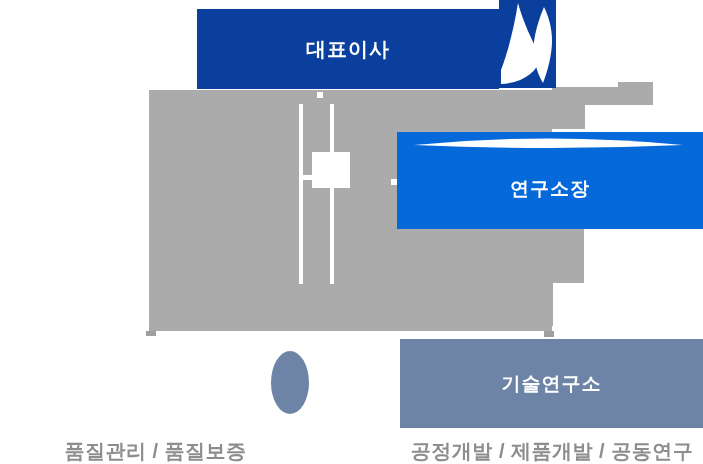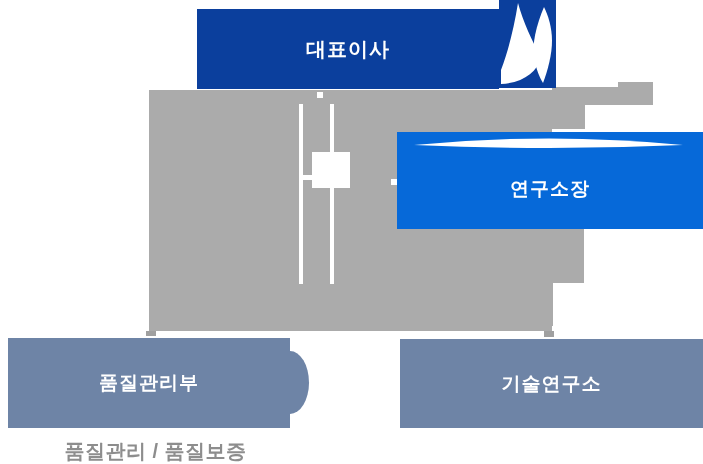--- a/index.html
+++ b/index.html
@@ -128,23 +128,21 @@
   </div>
 
   <div class="abs node research-box">
     <svg class="research-arc" width="306" height="97" viewBox="0 0 306 97" aria-hidden="true">
       <path d="M17 13 Q153 0 286 13 Q153 19 17 13 Z" fill="#ffffff"></path>
     </svg>
     <span>연구소장</span>
   </div>
 
   <div class="abs quality-bulge"></div>
-  <div class="abs node quality-box">
-    <span>품질관리부</span>
-  </div>
 
   <div class="abs node tech-box">
     <span>기술연구소</span>
   </div>
 
   <div class="abs caption caption-left">품질관리 / 품질보증</div>
+  <div class="abs caption caption-right">공정개발 / 제품개발 / 공동연구</div>
 
 </div>
 
 </body></html>

